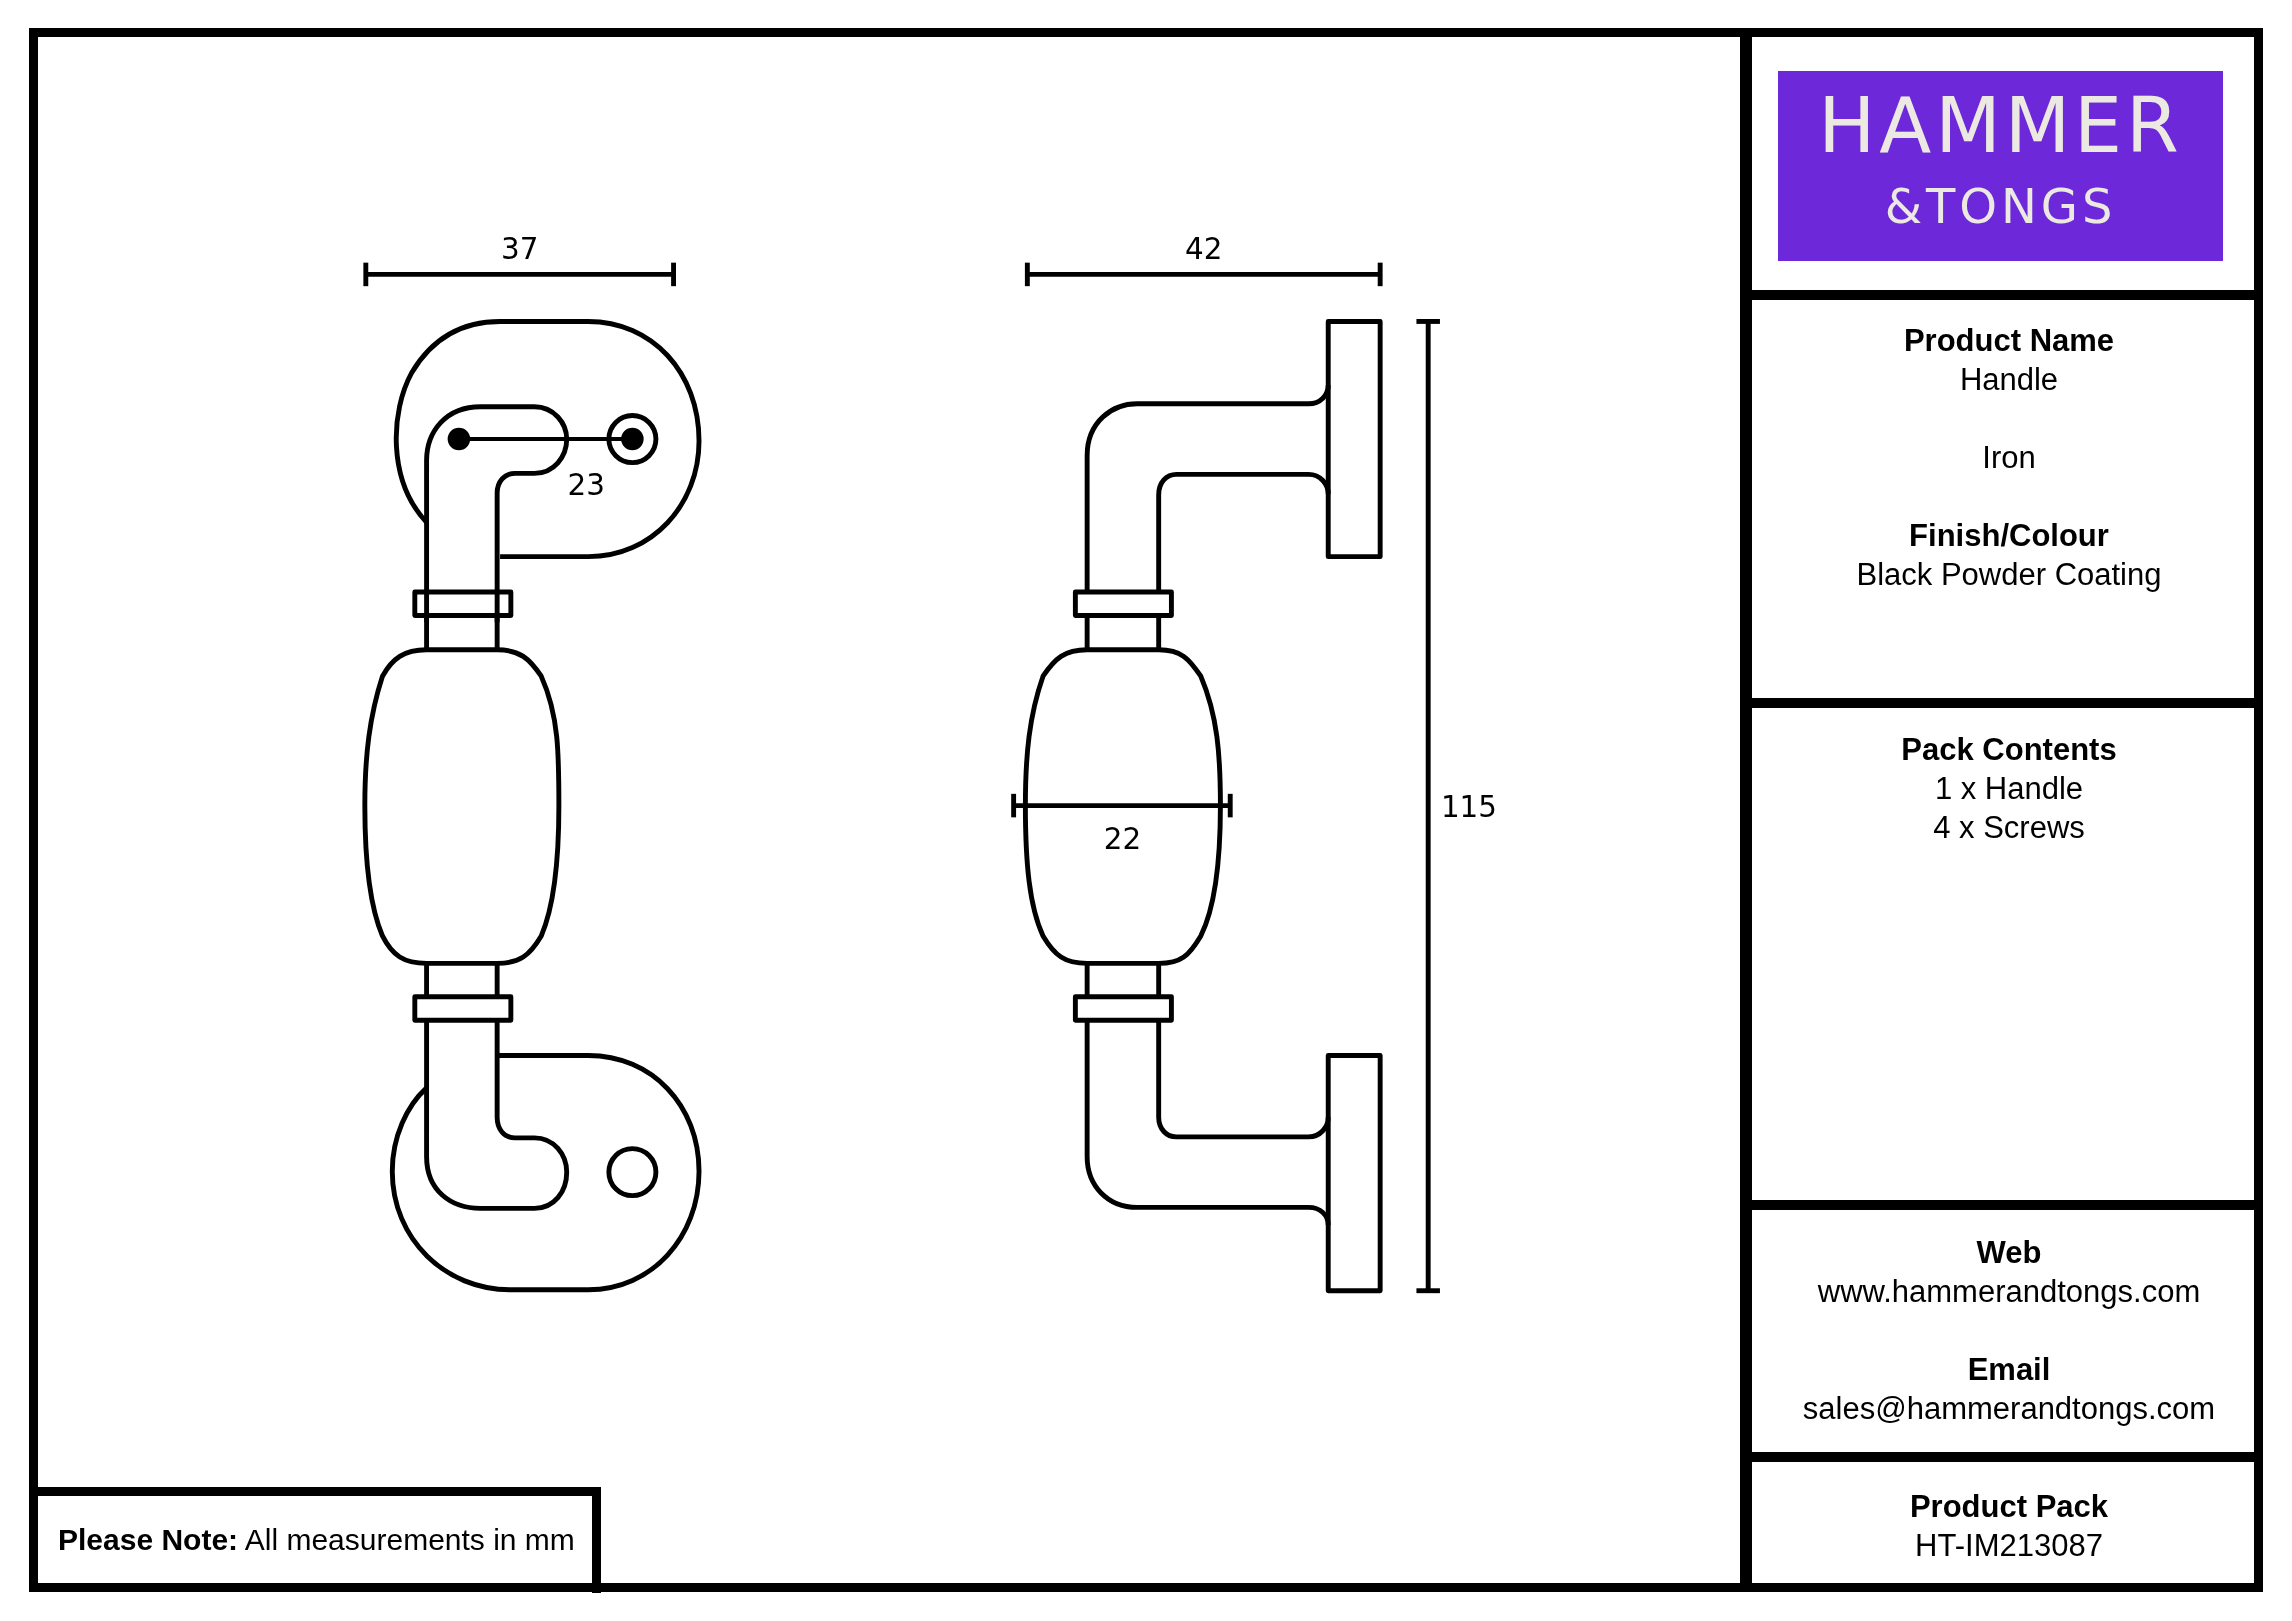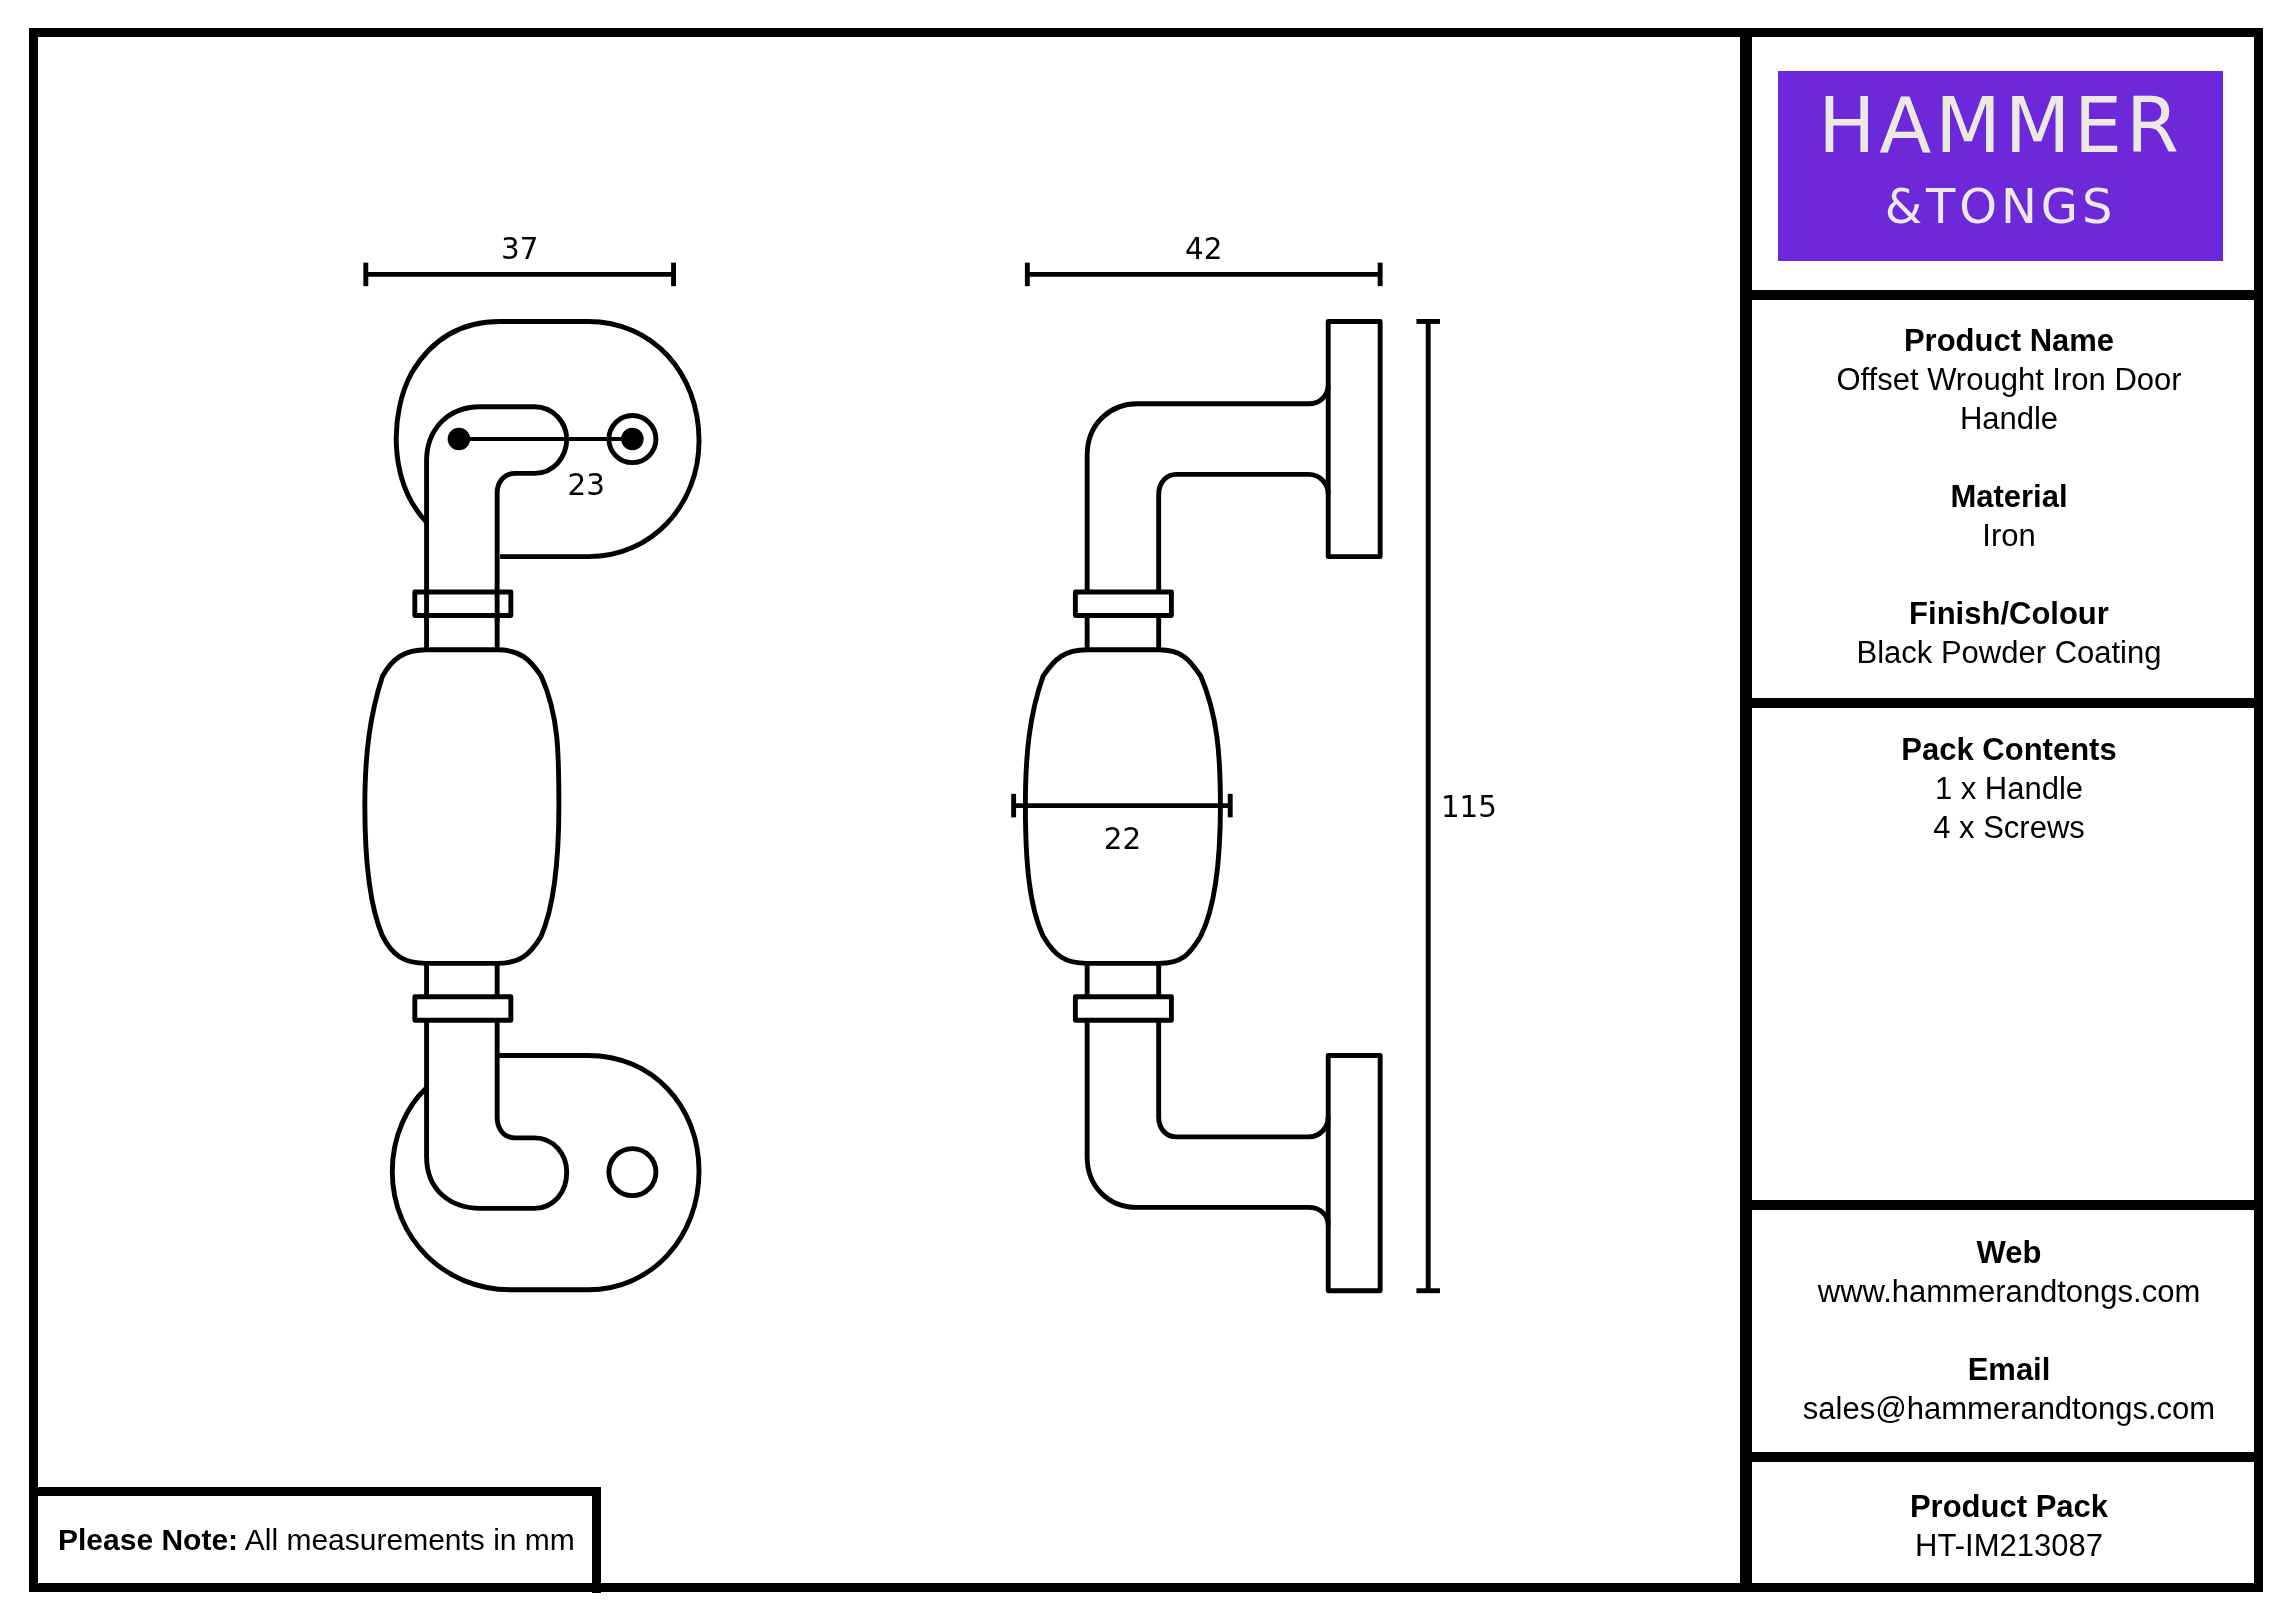--- a/index.html
+++ b/index.html
@@ -117,24 +117,22 @@
 
 <div class="logo">
   <div class="logo-line l1">HAMMER</div>
   <div class="logo-line l2">
     <span>&amp;</span><span>TONGS</span>
   </div>
 </div>
 
 <div class="section" style="top:321px">
   <div class="label">Product Name</div>
-  <div class="value">Offset Wrought Iron Door</div>
   <div class="value">Handle</div>
   <div class="gap"></div>
-  <div class="label">Material</div>
   <div class="value">Iron</div>
   <div class="gap"></div>
   <div class="label">Finish/Colour</div>
   <div class="value">Black Powder Coating</div>
 </div>
 
 <div class="section" style="top:730px">
   <div class="label">Pack Contents</div>
   <div class="value">1 x Handle</div>
   <div class="value">4 x Screws</div>

